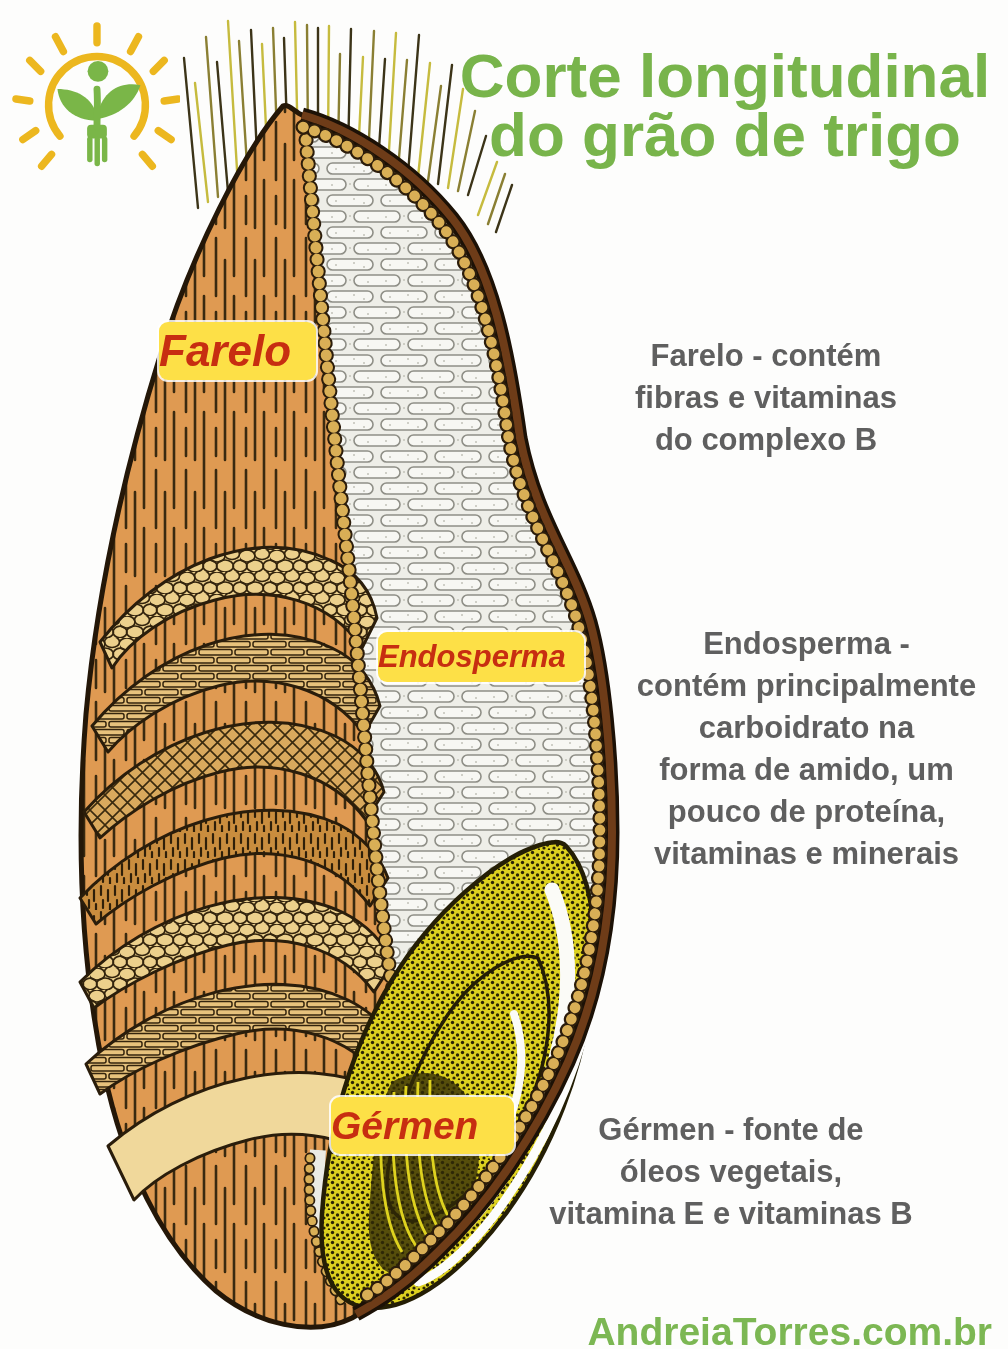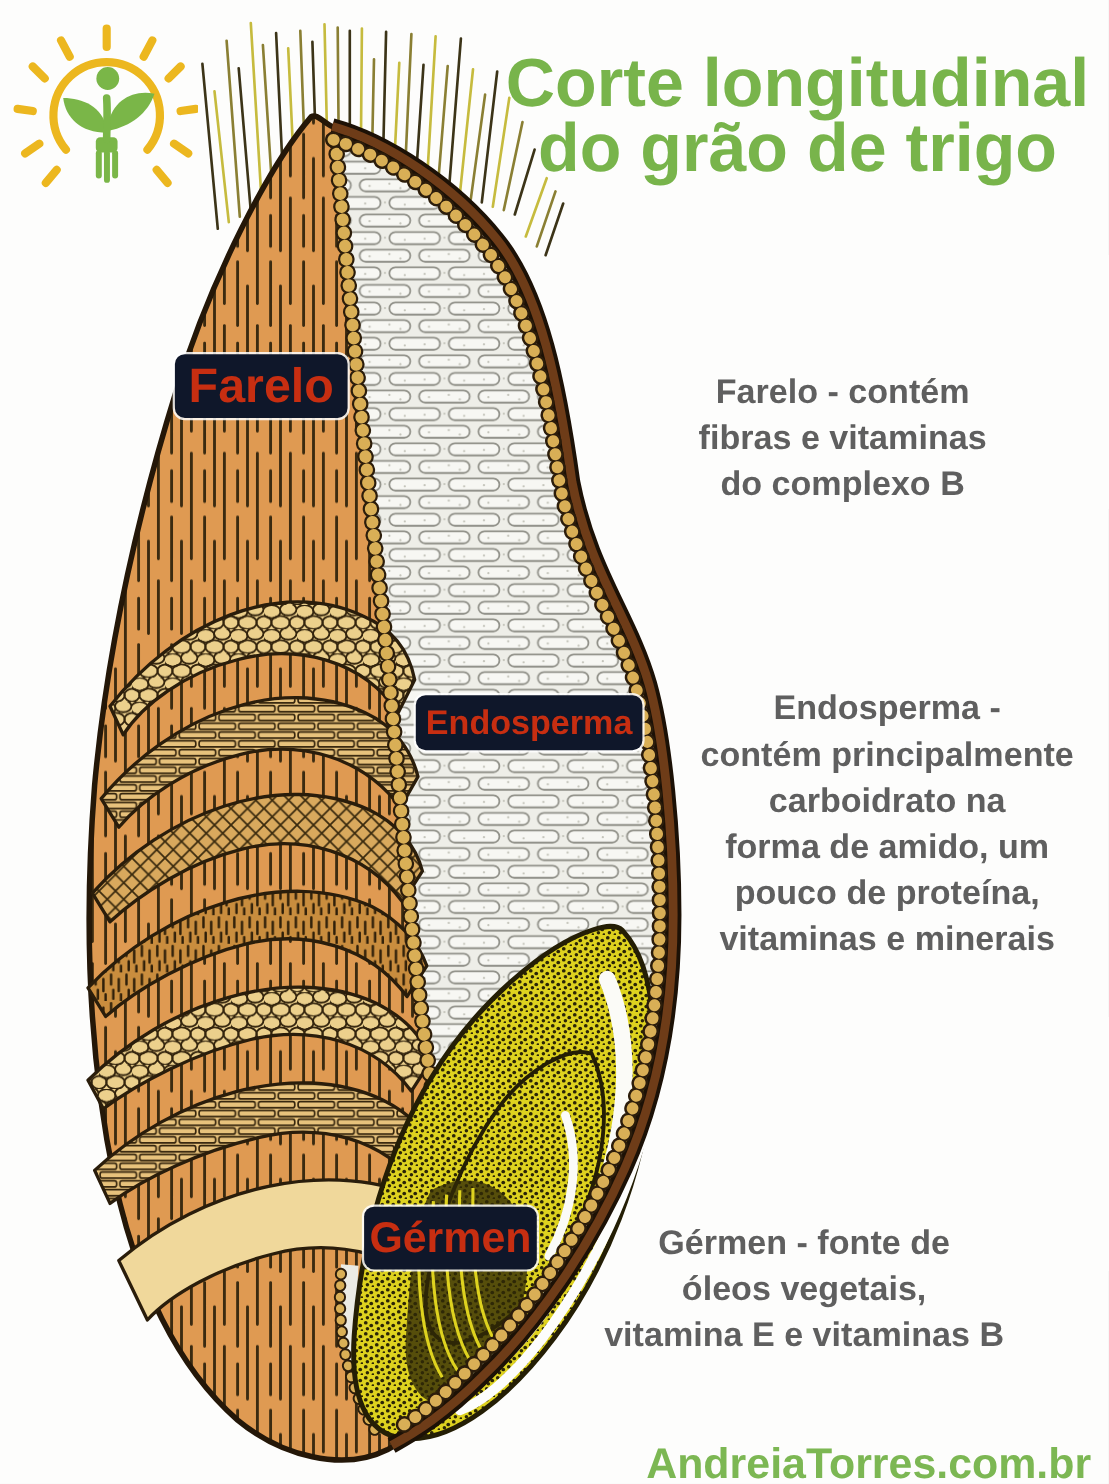--- a/index.html
+++ b/index.html
@@ -12,27 +12,28 @@
   svg { display:block; }
   .abs { position:absolute; }
   #logo { left:12px; top:10px; width:168px; height:178px; }
   #grain-art { left:0; top:0; width:1008px; height:1349px; }
   #title {
     left:445px; top:46px; width:560px;
     text-align:center; font-weight:bold; font-size:62px; line-height:59px;
     color:#78b44b; letter-spacing:0px;
   }
   .part-label {
-    display:flex; align-items:center; justify-content:center;
-    background:#0f172a; border-radius:9px; color:#c72e11; font-weight:bold;
+    display:flex; align-items:center; justify-content:flex-start;
+    background:#fde047; border-radius:9px; color:#c72e11; font-weight:bold;
     box-shadow:0 0 0 2px rgba(255,255,255,0.85);
+    font-style:italic;
   }
   #label-farelo     { left:159px; top:322px; width:157px; height:58px; font-size:44px; }
   #label-endosperma { left:378px; top:632px; width:206px; height:50px; font-size:31px; }
-  #label-germen     { left:331px; top:1097px; width:157px; height:57px; font-size:39px; }
+  #label-germen     { left:331px; top:1097px; width:183px; height:57px; font-size:39px; }
   .annotation {
     text-align:center; font-weight:bold; color:#5f5f5f;
     font-size:31px; line-height:42px;margin-top:17px;
   }
   #ann-farelo     { left:598px; top:318px; width:336px; }
   #ann-endosperma { left:608px; top:606px; width:397px; }
   #ann-germen     { left:528px; top:1092px; width:406px; }
   #website {
     right:16px; top:1310px; font-weight:bold; font-size:39px; color:#7cb753;
   }

